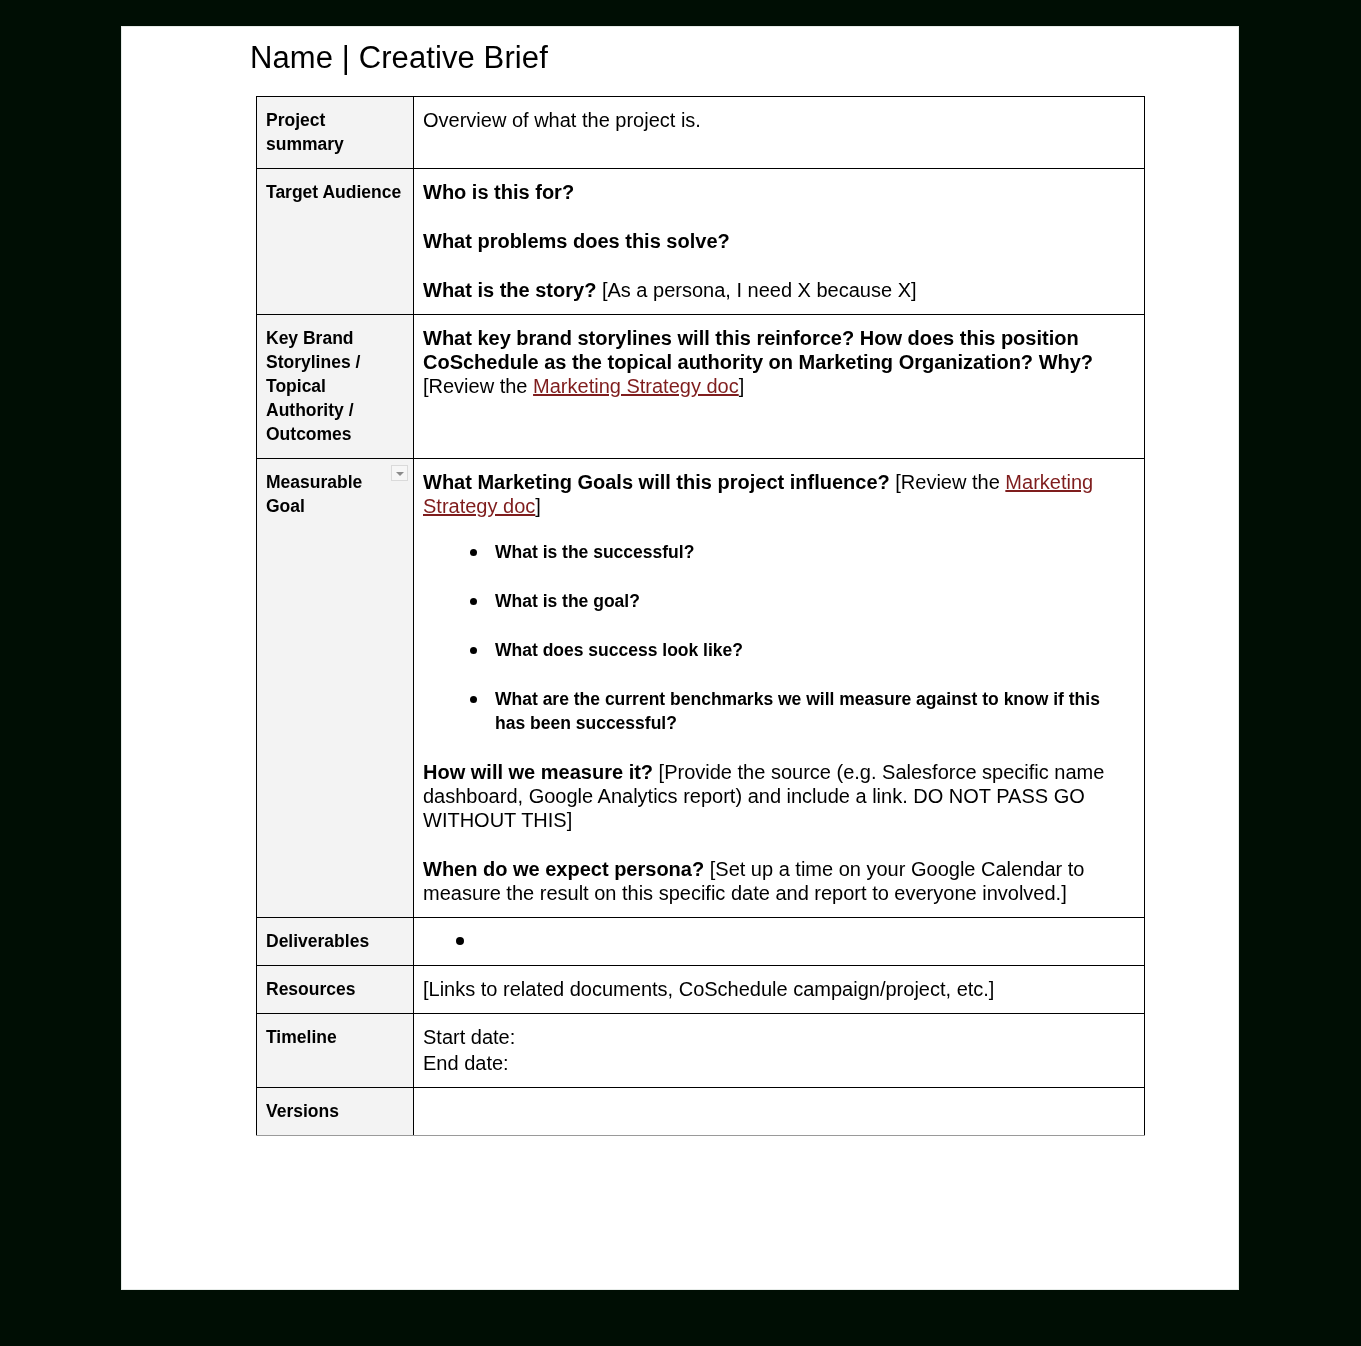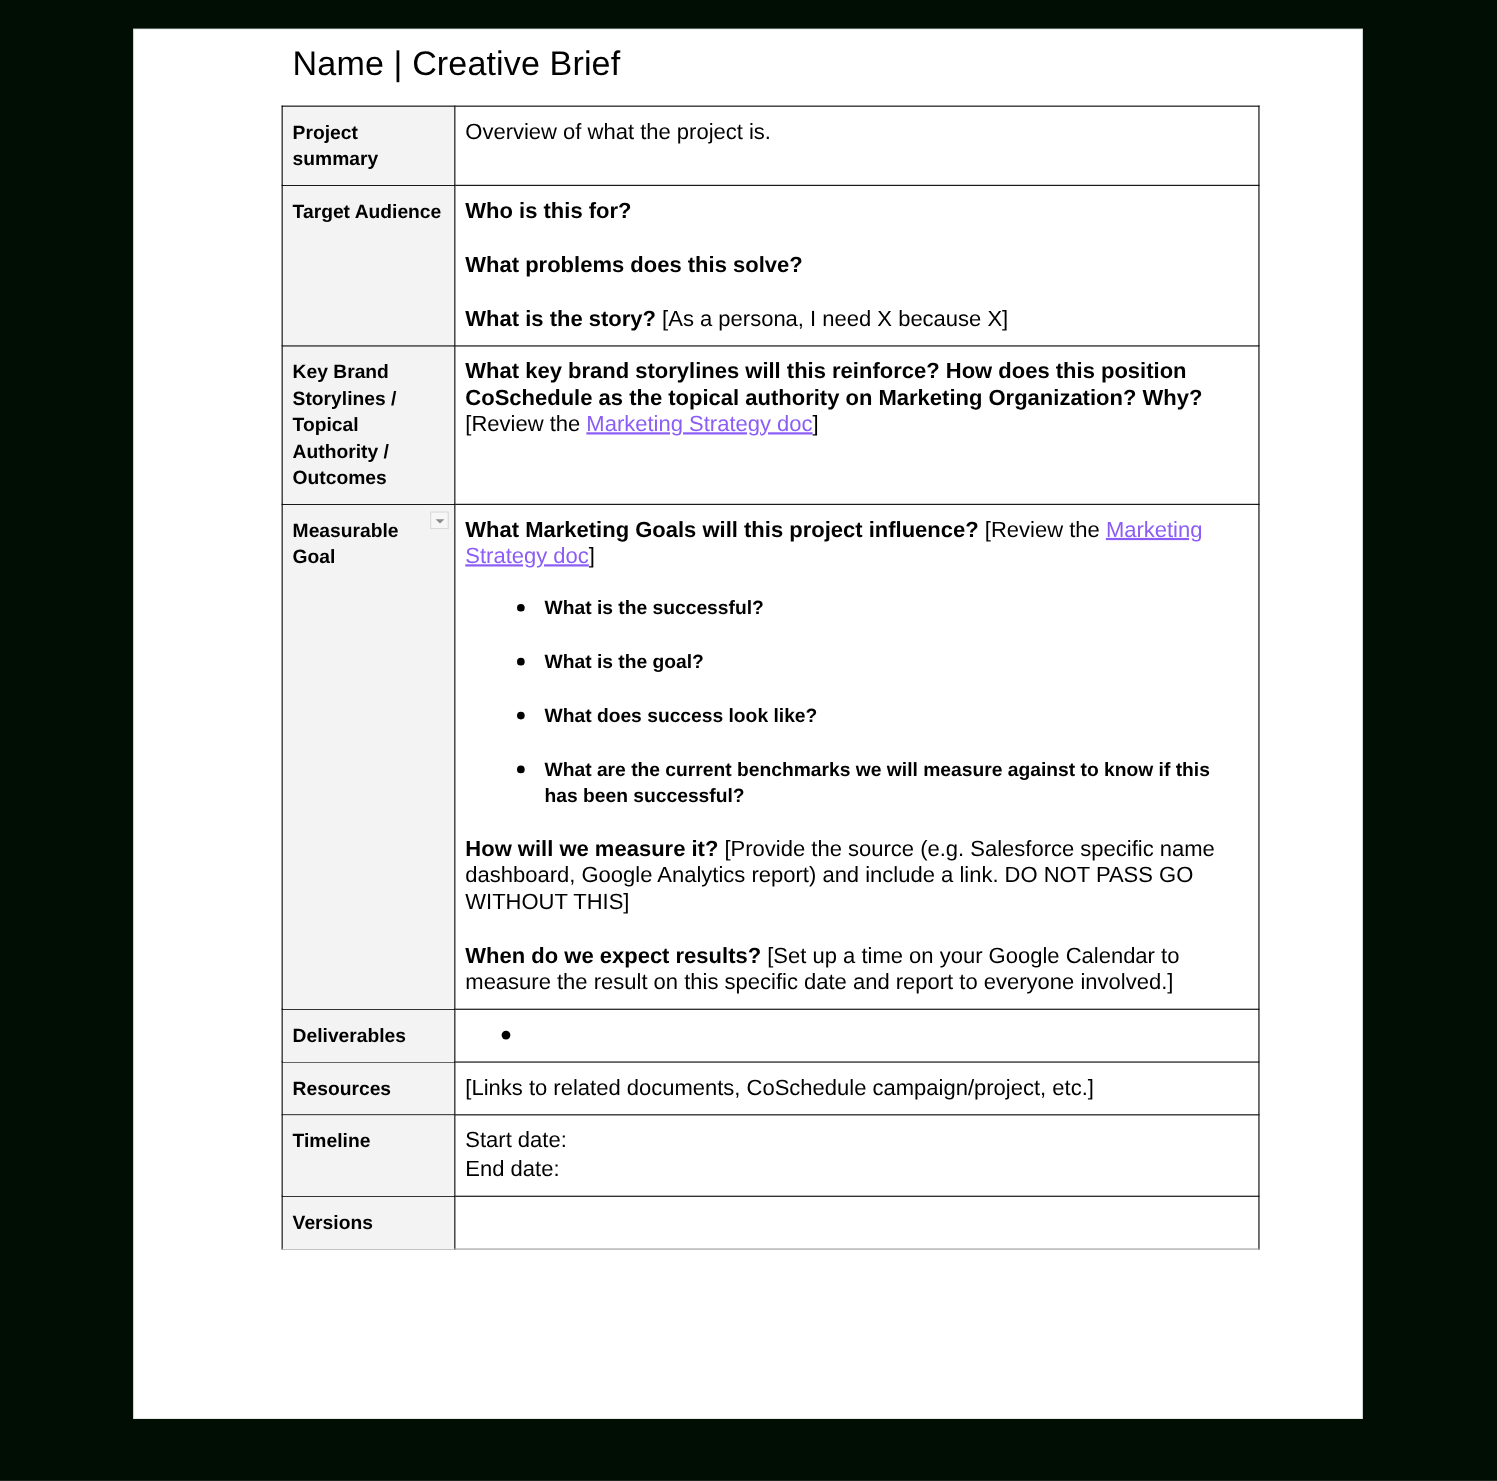--- a/index.html
+++ b/index.html
@@ -28,21 +28,21 @@
     left: 122px;
     top: 27px;
     width: 1116px;
     height: 1262px;
     background: #ffffff;
     box-shadow: 0 0 0 1px #e6ebe8;
   }
 
   .doc-title {
     position: absolute;
-    left: 144px;
+    left: 128px;
     top: 11px;
     font-size: 31px;
     line-height: 40px;
     font-weight: 400;
     color: #000000;
     letter-spacing: 0.1px;
     white-space: nowrap;
   }
 
   
@@ -86,21 +86,21 @@
     margin: 0 0 0 0;
     font-size: 20px;
     line-height: 24px;
   }
   p.gap { margin-top: 25px; }
   p.gap-sm { margin-top: 2px; }
 
   b, .b { font-weight: bold; }
 
   a.doclink {
-    color: #8b5cf6;
+    color: #7f1d1d;
     text-decoration: underline;
   }
 
   ul.bullets {
     list-style: none;
     margin: 22px 0 0 0;
     padding: 0 0 0 44px;
   }
   ul.bullets li {
     position: relative;
@@ -218,21 +218,21 @@
 
             <ul class="bullets">
               <li>What is the successful?</li>
               <li>What is the goal?</li>
               <li>What does success look like?</li>
               <li>What are the current benchmarks we will measure against to know if this has been successful?</li>
             </ul>
 
             <p class="line gap"><b>How will we measure it?</b><span> [Provide the source (e.g. Salesforce specific name dashboard, Google Analytics report) and include a link. DO NOT PASS GO WITHOUT THIS]</span></p>
 
-            <p class="line gap"><b>When do we expect results?</b><span> [Set up a time on your Google Calendar to measure the result on this specific date and report to everyone involved.]</span></p>
+            <p class="line gap"><b>When do we expect persona?</b><span> [Set up a time on your Google Calendar to measure the result on this specific date and report to everyone involved.]</span></p>
           </td>
         </tr>
 
         <tr>
           <td class="label-cell">
             <span class="label-text">Deliverables</span>
           </td>
           <td class="body-cell">
             <ul class="plain-bullet">
               <li></li>

